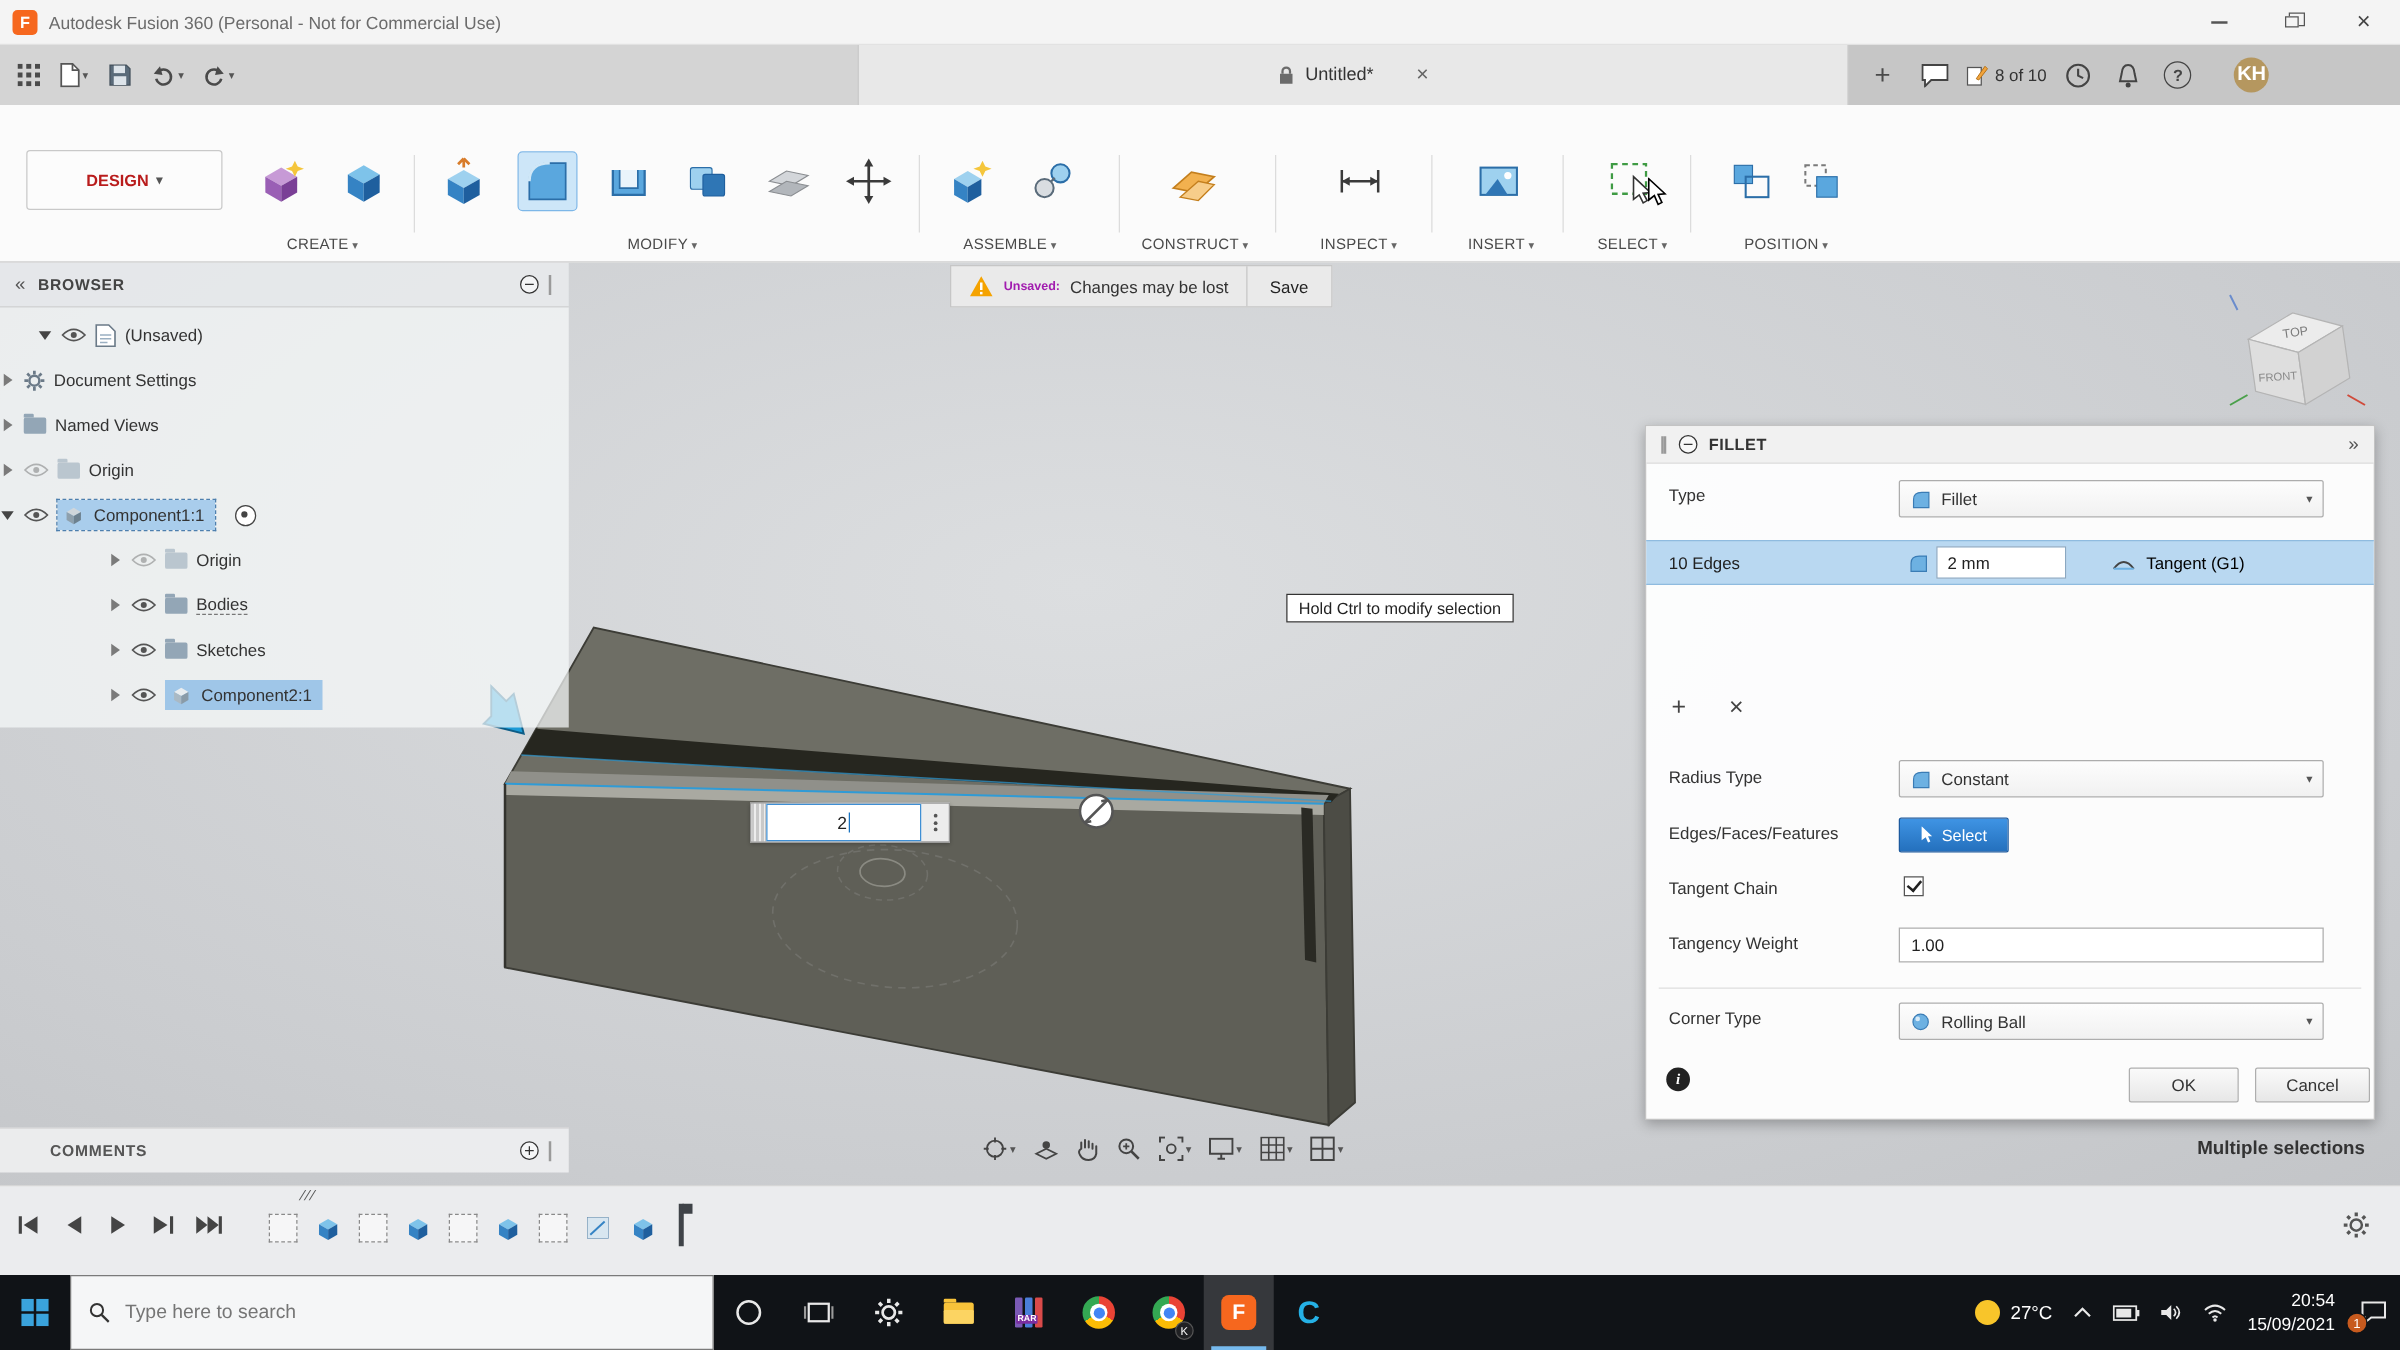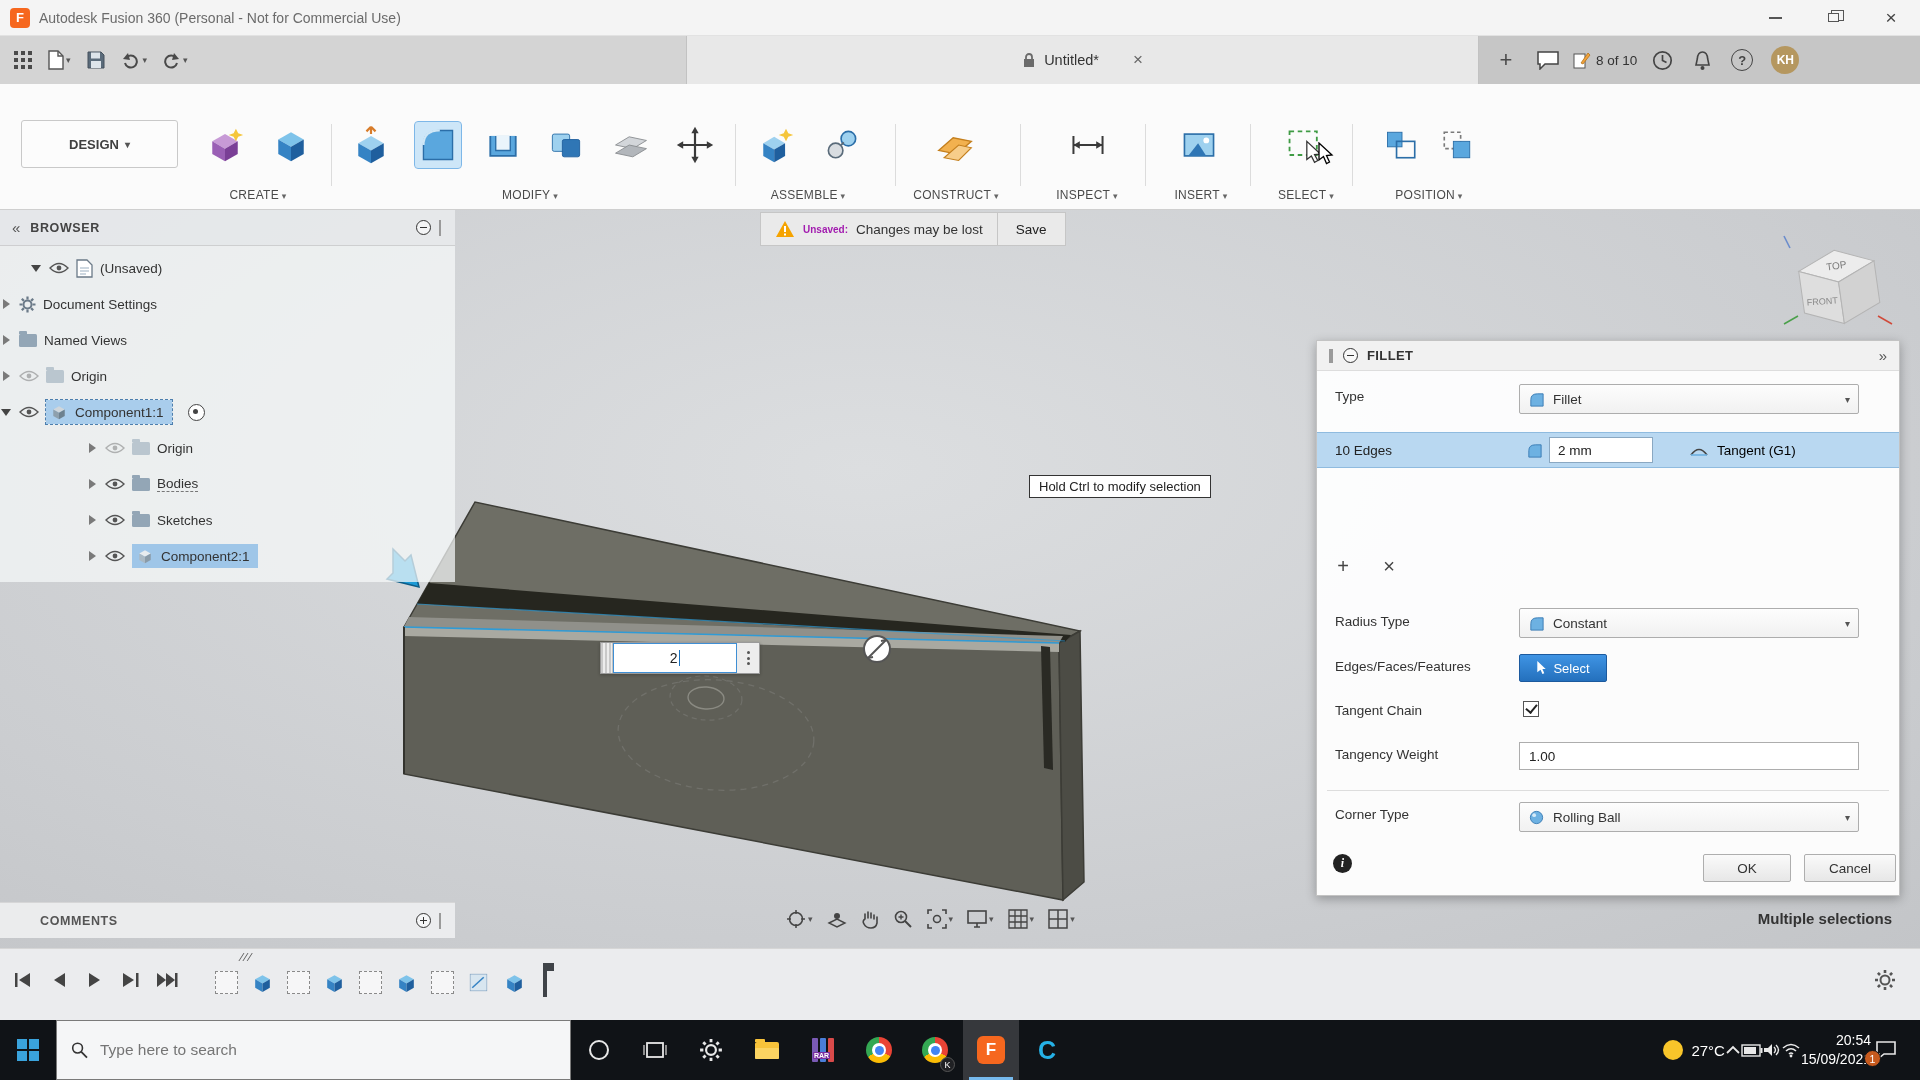--- a/index.html
+++ b/index.html
@@ -23,30 +23,30 @@
 .qat{position:absolute;left:8px;top:0;height:48px;display:flex;align-items:center;gap:6px}
 .icbtn{height:34px;min-width:30px;display:flex;align-items:center;justify-content:center;padding:0 4px}
 .mini-caret::after{content:"▾";font-size:9px;color:#555;margin-left:2px}
 .doc-tab{position:absolute;left:686px;top:0;width:793px;height:48px;background:#e8e8e8;display:flex;align-items:center;justify-content:center;gap:8px;border-left:1px solid #c2c2c2;border-right:1px solid #c2c2c2}
 .doc-tab .tab-title{font-size:14.5px;color:#333}
 .tab-close{font-size:17px;color:#666;margin-left:26px}
 .topbar-right{position:absolute;left:1479px;top:0;width:441px;height:48px;background:#c6c6c6;display:flex;align-items:center;gap:10px;padding:0 10px}
 .newtab{width:34px;height:48px;display:flex;align-items:center;justify-content:center}
 .newtab::after{content:"+";font-size:22px;color:#4a4a4a}
 .job-status{display:flex;align-items:center;gap:5px;font-size:13.5px;color:#333}
-.avatar{width:28px;height:28px;border-radius:50%;background:#b5975f;color:#fff;font-size:12px;font-weight:bold;display:flex;align-items:center;justify-content:center;margin-left:4px}
+.avatar{width:28px;height:28px;border-radius:50%;background:#b5975f;color:#fff;font-size:16px;font-weight:bold;display:flex;align-items:center;justify-content:center;margin-left:20px}
 .help-circ{width:22px;height:22px;border-radius:50%;border:1.7px solid #444;display:flex;align-items:center;justify-content:center;color:#444;font-size:13px;font-weight:bold}
 .help-circ::after{content:"?"}
 
 
 .ribbon{position:absolute;left:0;top:84px;width:1920px;height:126px;background:#fbfbfb;border-bottom:1px solid #cfcfcf;z-index:8}
 .ribbon-tabs{position:absolute;left:215px;top:0;height:34px;display:flex;gap:40px;align-items:center}
 .rtab{font-size:12.5px;font-weight:bold;color:#6a6a6a;letter-spacing:.4px;height:34px;display:flex;align-items:center;border-bottom:3px solid transparent;padding-top:3px}
 .rtab.active{color:#2a2a2a;border-bottom-color:#0696d7}
-.design-btn{position:absolute;left:21px;top:36px;width:157px;height:48px;border:1px solid #c9c9c9;border-radius:3px;background:#fcfcfc;display:flex;align-items:center;justify-content:center;gap:6px;font-size:13px;font-weight:bold;color:#404040}
+.design-btn{position:absolute;left:21px;top:36px;width:157px;height:48px;border:1px solid #c9c9c9;border-radius:3px;background:#fcfcfc;display:flex;align-items:center;justify-content:center;gap:6px;font-size:13px;font-weight:bold;color:#b91c1c}
 .design-btn::after{content:"▾";font-size:10px;color:#555}
 .ricon{position:absolute;top:38px;width:46px;height:46px;display:flex;align-items:center;justify-content:center;border-radius:3px}
 .ricon.hl{background:#cde6f8;outline:1.5px solid #7db7e8}
 .rgroup-label{position:absolute;top:104px;transform:translateX(-50%);font-size:12px;color:#4a4a4a;letter-spacing:.3px;white-space:nowrap}
 .rgroup-label::after{content:" ▾";font-size:9px;color:#666}
 .rsep{position:absolute;top:40px;width:1px;height:62px;background:#dcdcdc}
 
 
 .viewport{position:absolute;left:0;top:210px;width:1920px;height:738px;background:radial-gradient(ellipse at 45% 35%,#dcdee0 0%,#cbcdd0 70%,#c3c5c8 100%);overflow:hidden}
 .scene{position:absolute;left:0;top:0}
@@ -141,21 +141,21 @@
 .tl-hatch{position:absolute;left:240px;top:2px;font-size:11px;color:#555;letter-spacing:1px;transform:skewX(-20deg)}
 .tl-gear{position:absolute;right:24px;top:20px}
 
 
 .taskbar{position:absolute;left:0;top:1020px;width:1920px;height:60px;background:#101317;z-index:11;display:flex;align-items:stretch}
 .tb-btn{width:56px;display:flex;align-items:center;justify-content:center;position:relative}
 .tb-active{background:rgba(255,255,255,.16)}
 .tb-active::after{content:"";position:absolute;left:6px;right:6px;bottom:0;height:3px;background:#76b9ed}
 .search-box{width:515px;background:#f5f6f7;border:1px solid #7a7a7a;display:flex;align-items:center;gap:12px;padding:0 14px}
 .search-box input{border:none;outline:none;background:transparent;font-size:15.5px;color:#555;width:100%;font-family:"Liberation Sans",sans-serif}
-.tray{margin-left:auto;display:flex;align-items:center;padding-right:19px;color:#fff}
+.tray{margin-left:auto;display:flex;align-items:center;gap:16px;padding-right:6px;color:#fff}
 .temp-wrap{display:flex;align-items:center;gap:8px;font-size:15px}
 .sun{width:20px;height:20px;border-radius:50%;background:#f8c52a}
 .clockblk{display:flex;flex-direction:column;align-items:flex-end;font-size:14px;line-height:1.35}
 .badge{position:absolute;left:-7px;top:10px;width:17px;height:17px;border-radius:50%;background:#c75a1e;color:#fff;font-size:10.5px;display:flex;align-items:center;justify-content:center;border:1px solid #101317}
 .folder-ic{width:24px;height:17px;background:#f8c33a;border-radius:2px;position:relative}
 .folder-ic::before{content:"";position:absolute;top:-3px;left:0;width:10px;height:3px;background:#f8c33a;border-radius:1px 1px 0 0}
 .folder-ic::after{content:"";position:absolute;left:0;bottom:0;width:100%;height:11px;background:#fcd462;border-radius:1px}
 .chrome-ic{width:26px;height:26px;border-radius:50%;background:conic-gradient(#ea4335 0 33%,#fbbc05 0 66%,#34a853 0 100%);position:relative}
 .chrome-ic::before{content:"";position:absolute;left:6px;top:6px;width:14px;height:14px;border-radius:50%;background:#fff}
 .chrome-ic::after{content:"";position:absolute;left:8.5px;top:8.5px;width:9px;height:9px;border-radius:50%;background:#4285f4}

